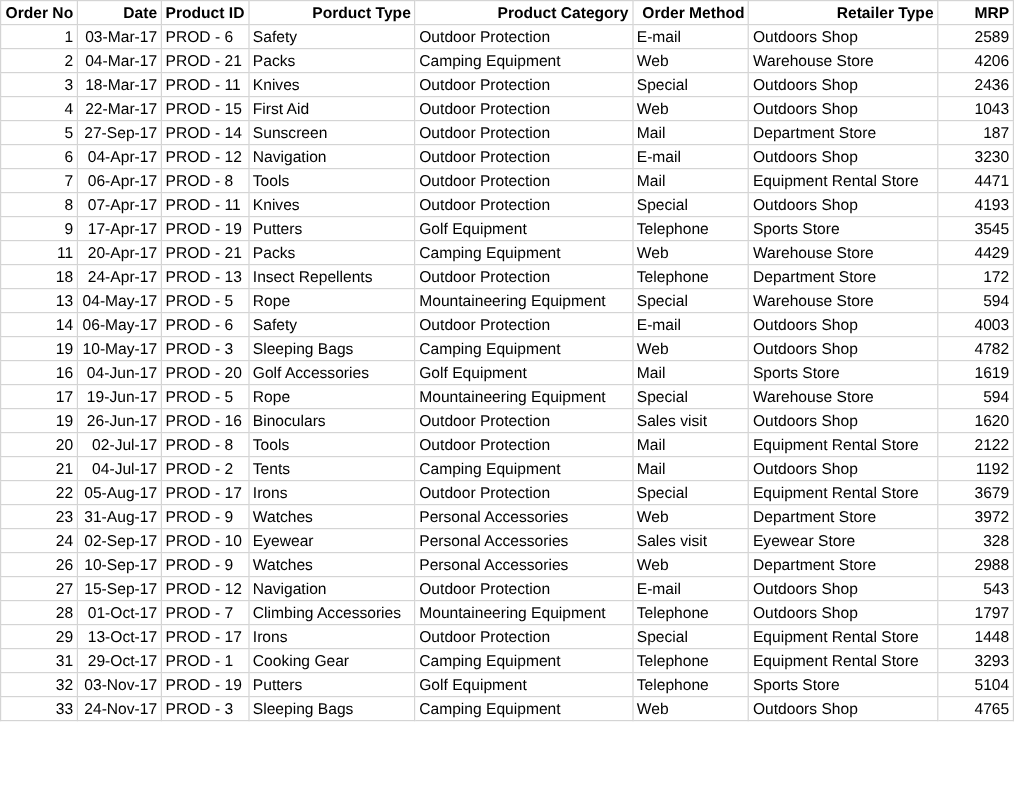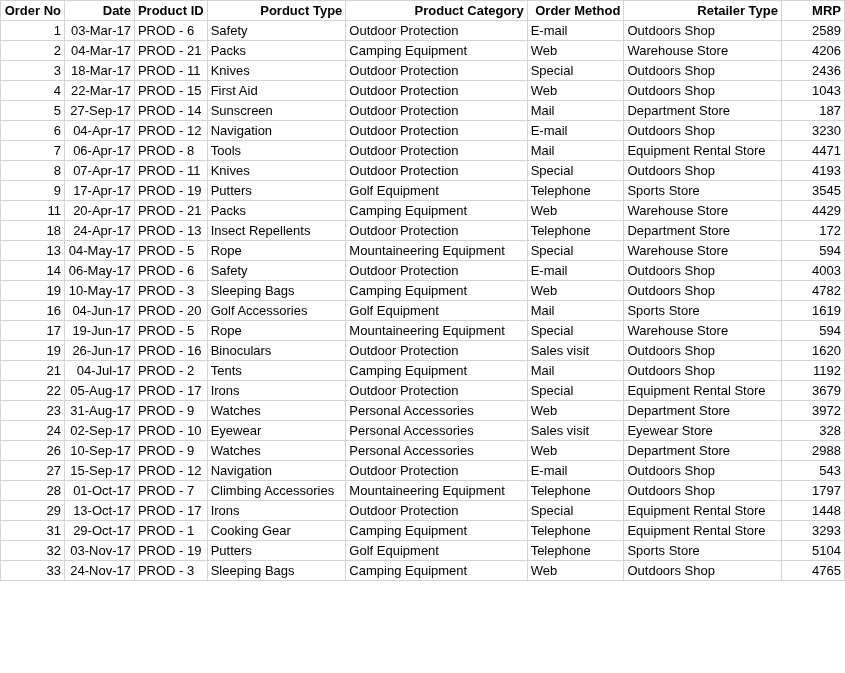--- a/index.html
+++ b/index.html
@@ -216,20 +216,30 @@
         <td class="num">19</td>
         <td class="num">26-Jun-17</td>
         <td>PROD - 16</td>
         <td>Binoculars</td>
         <td>Outdoor Protection</td>
         <td>Sales visit</td>
         <td>Outdoors Shop</td>
         <td class="num">1620</td>
       </tr>
       <tr>
+        <td class="num">20</td>
+        <td class="num">02-Jul-17</td>
+        <td>PROD - 8</td>
+        <td>Tools</td>
+        <td>Outdoor Protection</td>
+        <td>Mail</td>
+        <td>Equipment Rental Store</td>
+        <td class="num">2122</td>
+      </tr>
+      <tr>
         <td class="num">21</td>
         <td class="num">04-Jul-17</td>
         <td>PROD - 2</td>
         <td>Tents</td>
         <td>Camping Equipment</td>
         <td>Mail</td>
         <td>Outdoors Shop</td>
         <td class="num">1192</td>
       </tr>
       <tr>

